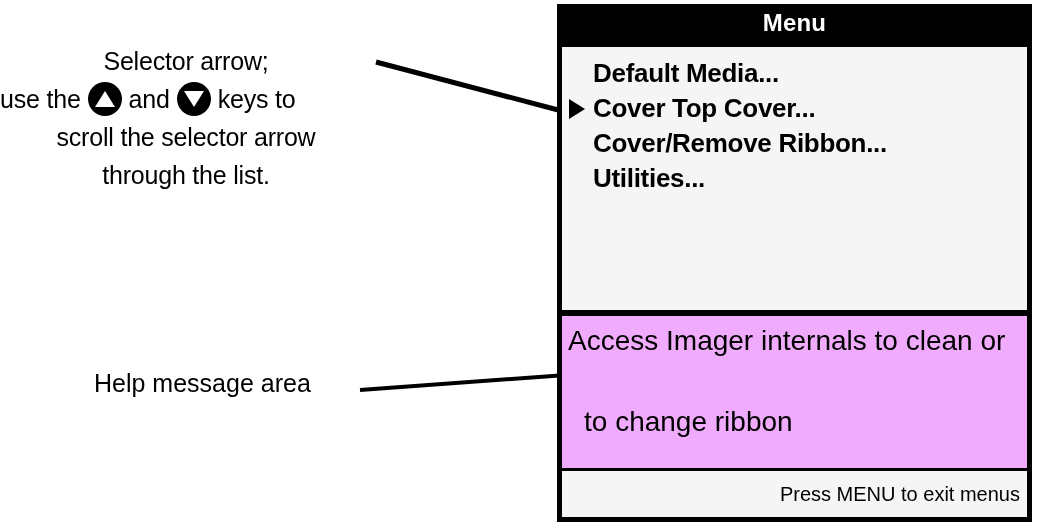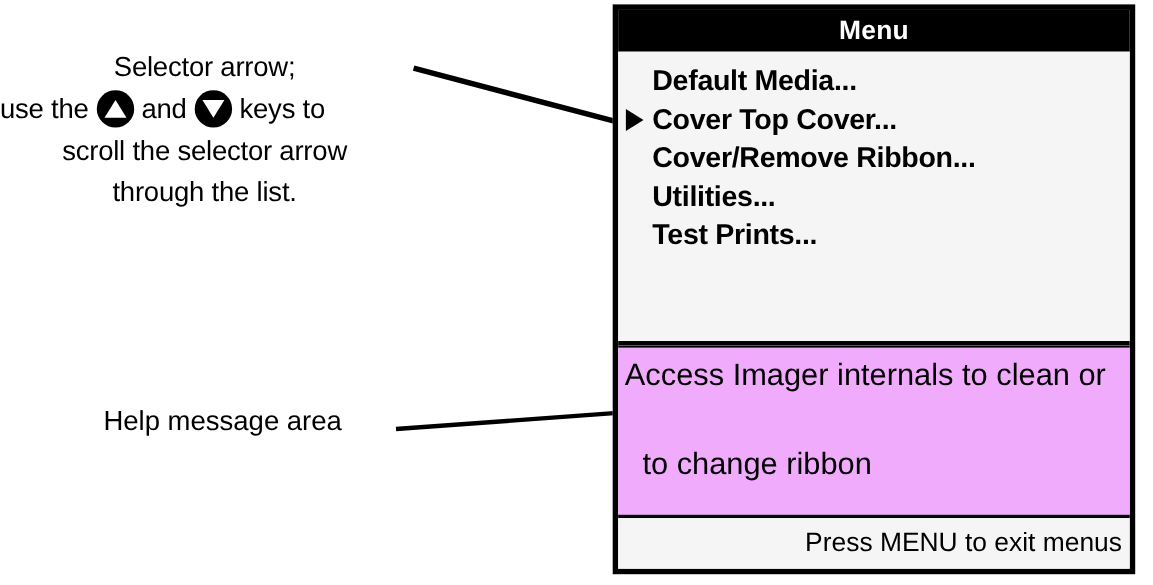--- a/index.html
+++ b/index.html
@@ -91,21 +91,20 @@
     display: flex;
     flex-direction: column;
   }
 
   #lcd-titlebar {
     background: #000000;
     color: #ffffff;
     height: 38px;
     flex: 0 0 38px;
     display: flex;
-    align-items: center;
     justify-content: center;
     font-size: 24px;
     font-weight: bold;
     letter-spacing: 0.2px;
   }
 
   #menu-list {
     flex: 0 0 267px;
     background: #f5f5f5;
     padding: 9px 0 0 0;
@@ -148,21 +147,21 @@
   #help-area .help-l1 { display:block; white-space: nowrap; }
   #help-area .help-l2 { display:block; white-space: nowrap; padding-left: 16px; margin-top: 44px; }
 
   #status-bar {
     flex: 1 1 auto;
     background: #f5f5f5;
     display: flex;
     align-items: center;
     justify-content: flex-end;
     padding-right: 7px;
-    font-size: 24px;
+    font-size: 20px;
     white-space: nowrap;
   }
 </style>
 </head>
 <body>
 
 <div class="annot" id="annot-selector">
   <span class="annot-line">Selector arrow;</span>
   <span class="annot-line mid">
     <span>use the</span>
@@ -205,24 +204,20 @@
       <span>Cover Top Cover...</span>
     </div>
     <div class="menu-item not-selected">
       
       <span>Cover/Remove Ribbon...</span>
     </div>
     <div class="menu-item not-selected">
       
       <span>Utilities...</span>
     </div>
-    <div class="menu-item not-selected">
-      
-      <span>Test Prints...</span>
-    </div>
   </div>
 
   <div id="help-area">
     <span class="help-l1">Access Imager internals to clean or</span>
     <span class="help-l2">to change ribbon</span>
   </div>
 
   <div id="status-bar">
     <span>Press MENU to exit menus</span>
   </div>

